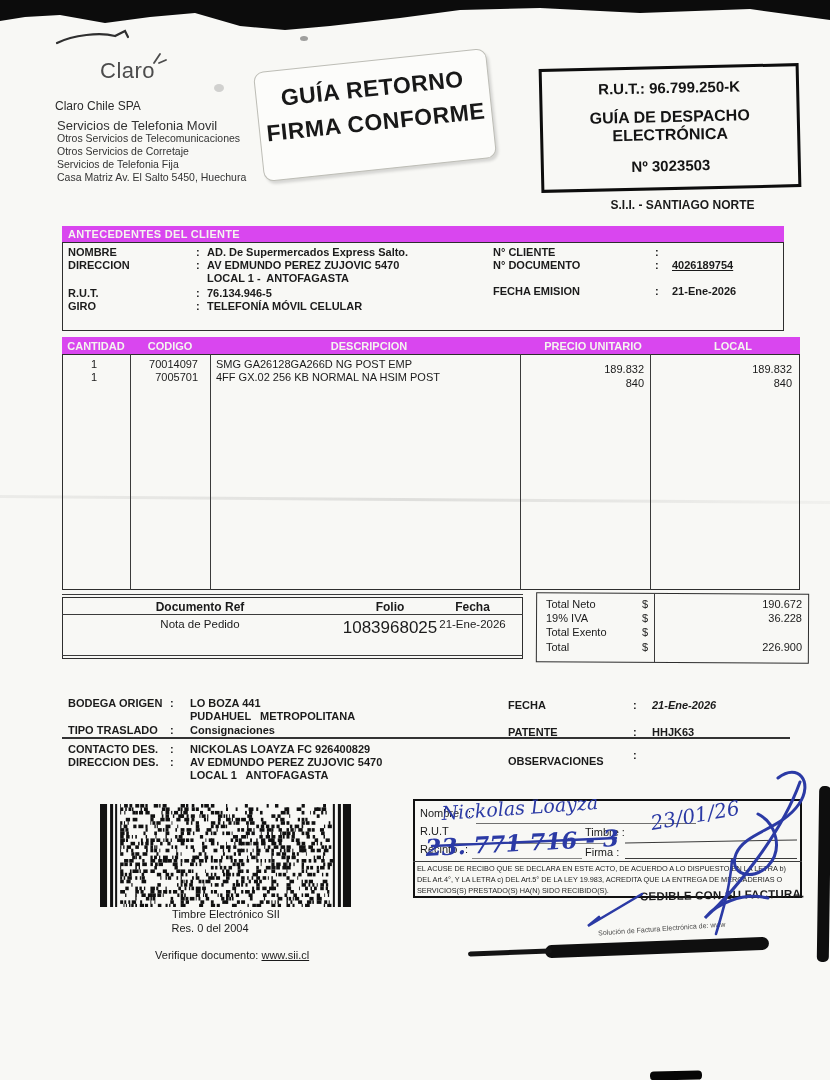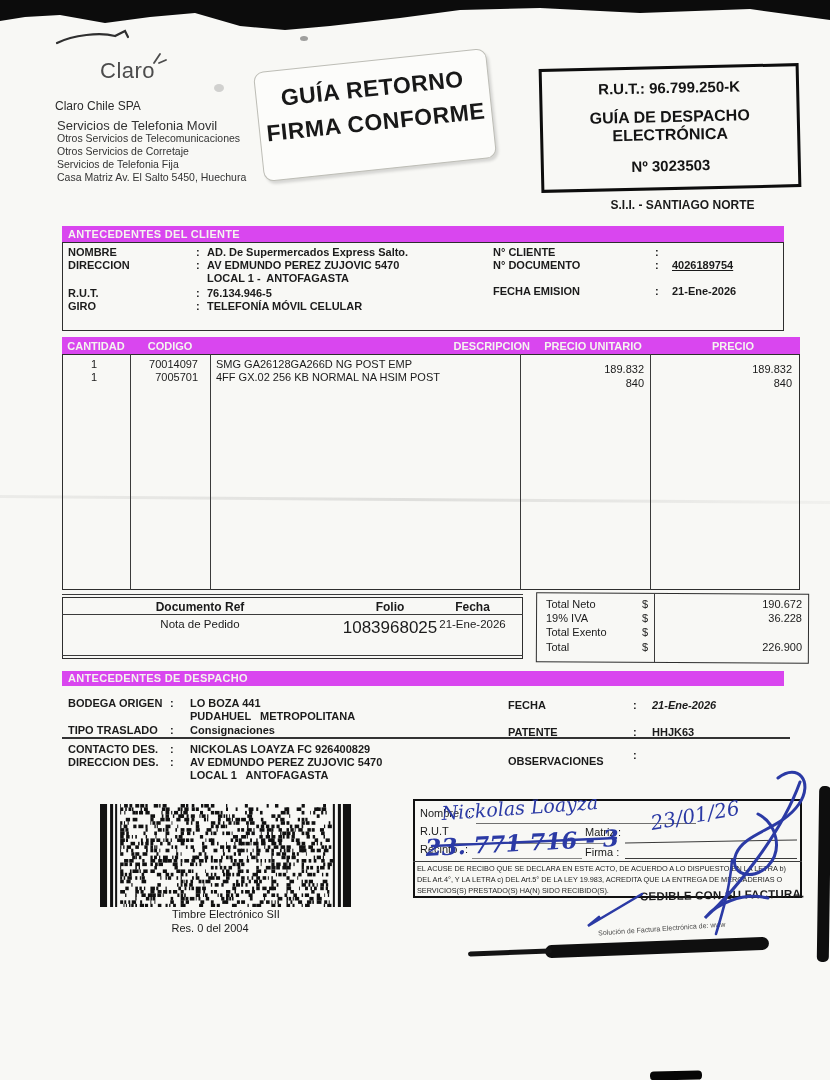--- a/index.html
+++ b/index.html
@@ -91,23 +91,23 @@
   <div class="t b" style="left:493px;top:259px;">N° DOCUMENTO</div>
   <div class="t b" style="left:655px;top:259px;">:</div>
   <div class="t b" style="left:672px;top:259px;text-decoration:underline;">4026189754</div>
   <div class="t b" style="left:493px;top:285px;">FECHA EMISION</div>
   <div class="t b" style="left:655px;top:285px;">:</div>
   <div class="t b" style="left:672px;top:285px;">21-Ene-2026</div>
 
   <div class="bar" style="left:62px;top:337px;width:738px;height:17px;"></div>
   <div class="t b ctr" style="left:64px;top:340px;width:64px;color:#f4f4ef;">CANTIDAD</div>
   <div class="t b ctr" style="left:132px;top:340px;width:76px;color:#f4f4ef;">CODIGO</div>
-  <div class="t b ctr" style="left:240px;top:340px;width:290px;color:#f4f4ef;text-align:right;">DESCRIPCION</div>
+  <div class="t b ctr" style="left:224px;top:340px;width:290px;color:#f4f4ef;">DESCRIPCION</div>
   <div class="t b ctr" style="left:530px;top:340px;width:126px;color:#f4f4ef;">PRECIO UNITARIO</div>
-  <div class="t b ctr" style="left:660px;top:340px;width:146px;color:#f4f4ef;">PRECIO</div>
+  <div class="t b ctr" style="left:660px;top:340px;width:146px;color:#f4f4ef;">LOCAL</div>
   <div class="box" style="left:62px;top:354px;width:738px;height:236px;"></div>
   <div class="vl" style="left:130px;top:354px;height:236px;"></div>
   <div class="vl" style="left:210px;top:354px;height:236px;"></div>
   <div class="vl" style="left:520px;top:354px;height:236px;"></div>
   <div class="vl" style="left:650px;top:354px;height:236px;"></div>
   <div class="t ctr" style="left:64px;top:358px;width:60px;">1</div>
   <div class="t r" style="left:132px;top:358px;width:66px;">70014097</div>
   <div class="t" style="left:216px;top:358px;">SMG GA26128GA266D NG POST EMP</div>
   <div class="t r" style="left:524px;top:363px;width:120px;">189.832</div>
   <div class="t r" style="left:652px;top:363px;width:140px;">189.832</div>
@@ -136,21 +136,20 @@
   <div class="t" style="left:546px;top:612px;">19% IVA</div>
   <div class="t" style="left:642px;top:612px;">$</div>
   <div class="t r" style="left:660px;top:612px;width:142px;">36.228</div>
   <div class="t" style="left:546px;top:626px;">Total Exento</div>
   <div class="t" style="left:642px;top:626px;">$</div>
   <div class="t r" style="left:660px;top:626px;width:142px;"></div>
   <div class="t" style="left:546px;top:641px;">Total</div>
   <div class="t" style="left:642px;top:641px;">$</div>
   <div class="t r" style="left:660px;top:641px;width:142px;">226.900</div>
 
-  <div class="bar" style="left:62px;top:671px;width:722px;height:15px;line-height:15px;">ANTECEDENTES DE DESPACHO</div>
   <div class="t b" style="left:68px;top:697px;">BODEGA ORIGEN</div>
   <div class="t b" style="left:170px;top:697px;">:</div>
   <div class="t b" style="left:190px;top:697px;">LO BOZA 441</div>
   <div class="t b" style="left:190px;top:710px;">PUDAHUEL   METROPOLITANA</div>
   <div class="t b" style="left:68px;top:724px;">TIPO TRASLADO</div>
   <div class="t b" style="left:170px;top:724px;">:</div>
   <div class="t b" style="left:190px;top:724px;">Consignaciones</div>
   <div class="hl" style="left:62px;top:737px;width:728px;height:1.6px;background:#333;"></div>
   <div class="t b" style="left:68px;top:743px;">CONTACTO DES.</div>
   <div class="t b" style="left:170px;top:743px;">:</div>
@@ -946,31 +945,34 @@
       <rect x="176.3" y="96.9" width="3.3" height="3.5" fill="#111"></rect>
       <rect x="185.0" y="96.9" width="3.6" height="3.5" fill="#111"></rect>
       <rect x="191.0" y="96.9" width="2.0" height="3.5" fill="#111"></rect>
       <rect x="200.0" y="96.9" width="1.2" height="3.5" fill="#111"></rect>
       <rect x="203.4" y="96.9" width="4.7" height="3.5" fill="#111"></rect>
       <rect x="222.0" y="96.9" width="1.3" height="3.5" fill="#111"></rect>
       <rect x="225.4" y="96.9" width="4.2" height="3.5" fill="#111"></rect>
     </svg>
   <div class="t ctr" style="left:100px;top:908px;width:252px;">Timbre Electrónico SII</div>
   <div class="t ctr" style="left:84px;top:922px;width:252px;">Res. 0 del 2004</div>
+  <div class="t ctr" style="left:100px;top:936px;width:252px;">
+    <span>Verifique documento: </span><span style="text-decoration:underline;">www.sii.cl</span>
+  </div>
 
   <div class="box" style="left:413px;top:799px;width:389px;height:99px;border:2px solid #101010;"></div>
   <div class="t" style="left:420px;top:807px;">Nombre</div>
   <div class="t" style="left:468px;top:807px;">:</div>
   <div class="hl" style="left:476px;top:823px;width:220px;background:rgba(0,0,0,.55);"></div>
   <div class="t" style="left:420px;top:825px;">R.U.T</div>
   <div class="hl" style="left:455px;top:843px;width:150px;background:rgba(0,0,0,.45);"></div>
   <div class="t" style="left:420px;top:843px;">Recinto</div>
   <div class="t" style="left:465px;top:843px;">:</div>
   <div class="hl" style="left:472px;top:858px;width:110px;background:rgba(0,0,0,.45);"></div>
-  <div class="t" style="left:585px;top:826px;">Matriz :</div>
+  <div class="t" style="left:585px;top:826px;">Timbre :</div>
   <div class="hl" style="left:625px;top:841px;width:172px;transform:rotate(-1deg);"></div>
   <div class="t" style="left:585px;top:846px;">Firma :</div>
   <div class="hl" style="left:625px;top:858px;width:172px;"></div>
   <div class="hl" style="left:413px;top:861px;width:389px;"></div>
   <div class="t legal" style="left:417px;top:864px;width:380px;">EL ACUSE DE RECIBO QUE SE DECLARA EN ESTE ACTO, DE ACUERDO A LO DISPUESTO EN LA LETRA b) DEL Art.4°, Y LA LETRA c) DEL Art.5° DE LA LEY 19.983, ACREDITA QUE LA ENTREGA DE MERCADERIAS O SERVICIOS(S) PRESTADO(S) HA(N) SIDO RECIBIDO(S).</div>
   <div class="t b" style="left:640px;top:889px;font-size:11.5px;letter-spacing:.2px;transform:rotate(-1deg);z-index:4;">CEDIBLE CON SU FACTURA.</div>
 
   <svg style="position:absolute;left:400px;top:768px;z-index:30;" width="430" height="185" viewBox="0 0 430 185">
     <g fill="none" stroke="#2b3aa5" stroke-linecap="round">
       <text class="hw" x="42" y="52" font-size="19" fill="#2b3aa5" stroke="none" transform="rotate(-4 42 52)">Nickolas Loayza</text>

